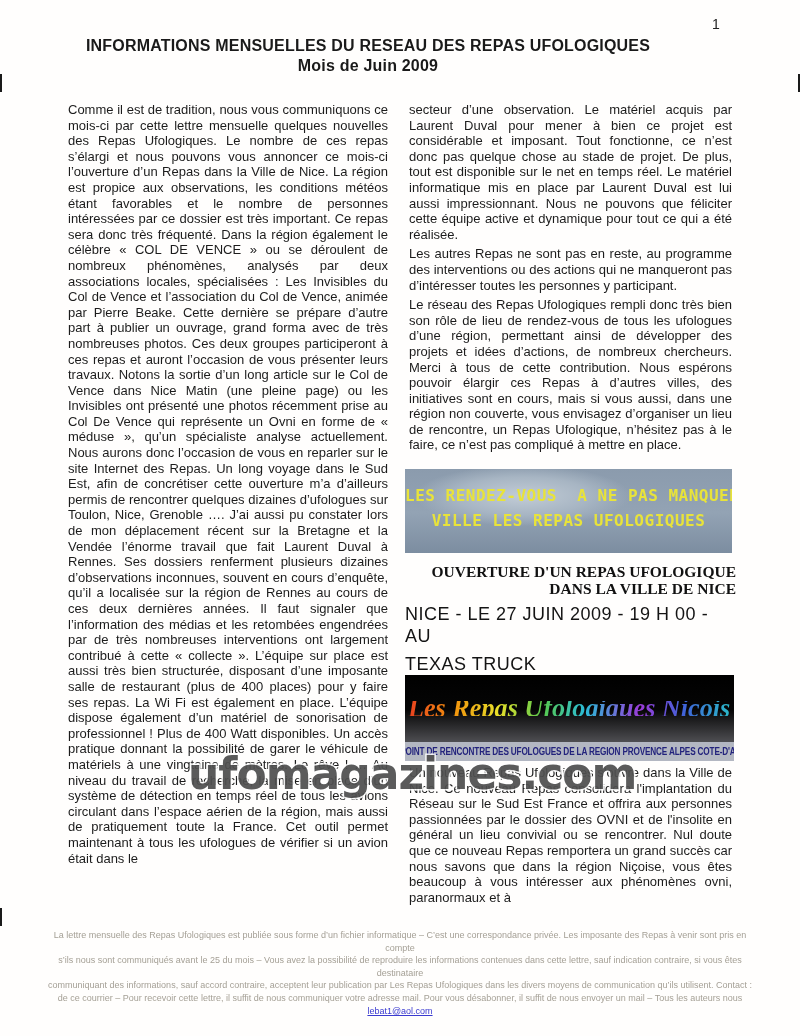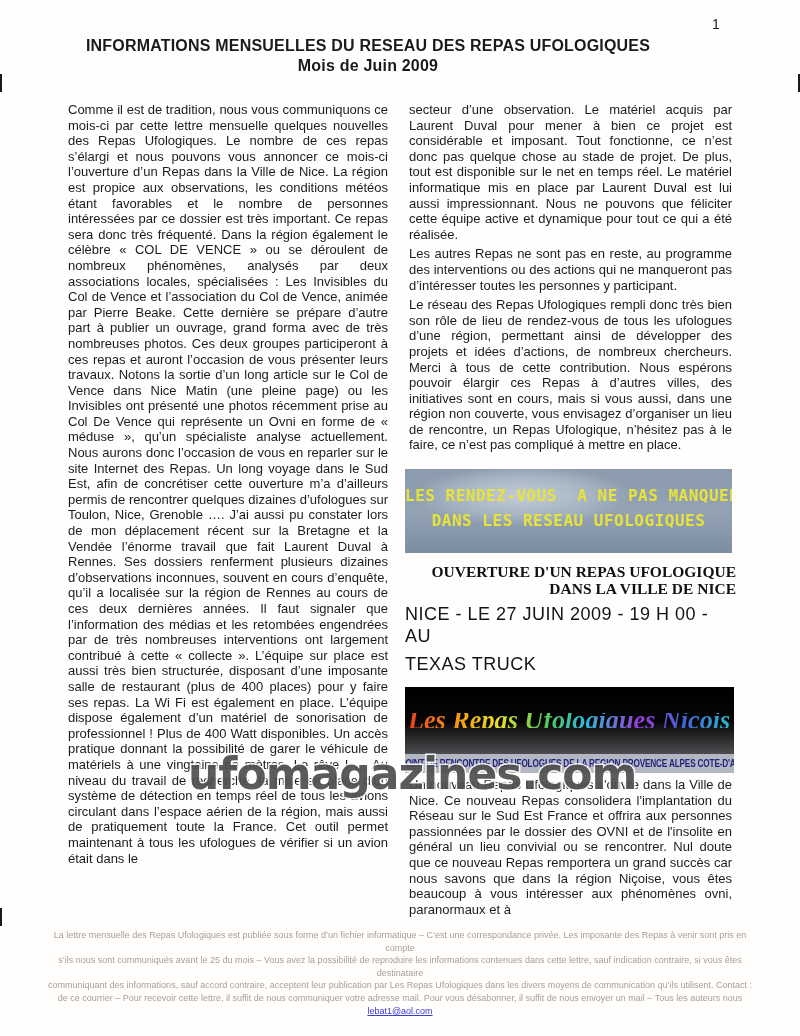--- a/index.html
+++ b/index.html
@@ -24,21 +24,21 @@
   }
   .banner1-line {
     font-family:"DejaVu Sans Mono", monospace; font-weight:bold; font-size:16px;
     color:#e8e33a; letter-spacing:0.5px; line-height:25px; white-space:pre;
   }
   .announce-heading { margin-top:10px; text-align:right; font-family:"Liberation Serif", serif;
     font-weight:bold; font-size:15.5px; line-height:17px; color:#111; }
   .event-line { margin-top:6px; text-align:left; font-size:18px; line-height:22px; color:#141414; letter-spacing:0.5px; }
   .event-line:first-of-type { margin-top:8px; }
   .banner2 {
-    margin-top:12px; width:329px; height:86px; overflow:hidden;
+    margin-top:0; width:329px; height:86px; overflow:hidden;
     background:linear-gradient(180deg, #000000 0%, #050505 40%, #4e4e52 78%, #9a9aa0 100%);
     display:flex; flex-direction:column; justify-content:flex-end;
   }
   .banner2-script-wrap { flex:1; display:flex; align-items:center; justify-content:center; overflow:hidden; }
   .banner2-script {
     font-family:"Liberation Serif", serif; font-style:italic; font-weight:bold;
     font-size:27px; white-space:nowrap; transform:scaleX(0.97);
     background:linear-gradient(90deg,#e8401f 0%, #f2920c 14%, #e8e02a 28%, #57c94f 42%, #2bbcd8 55%, #9a3bd8 72%, #3f64d8 86%, #2ab9c9 100%);
     -webkit-background-clip:text; background-clip:text; color:transparent;
   }
@@ -85,21 +85,21 @@
     <p>Comme il est de tradition, nous vous communiquons ce mois-ci par cette lettre mensuelle quelques nouvelles des Repas Ufologiques. Le nombre de ces repas s’élargi et nous pouvons vous annoncer ce mois-ci l’ouverture d’un Repas dans la Ville de Nice.  La région est propice aux observations, les conditions météos étant favorables et le nombre de personnes intéressées par ce dossier est très important. Ce repas sera donc très fréquenté. Dans la région également le célèbre « COL DE VENCE » ou se déroulent de nombreux phénomènes, analysés par deux associations locales, spécialisées :  Les Invisibles du Col de Vence et l’association du Col de Vence, animée par Pierre Beake. Cette dernière se prépare d’autre part à publier un ouvrage, grand forma avec de très nombreuses photos. Ces deux groupes participeront à ces repas et auront l’occasion de vous présenter leurs travaux.  Notons la sortie d’un long article sur le Col de Vence dans Nice Matin (une pleine page) ou les Invisibles ont présenté une photos récemment prise au Col De Vence qui représente un Ovni en forme de « méduse »,  qu’un spécialiste analyse actuellement. Nous aurons donc l’occasion de vous en reparler sur le site Internet des Repas. Un long voyage dans le Sud Est, afin de concrétiser cette ouverture m’a d’ailleurs permis de rencontrer quelques dizaines d’ufologues sur Toulon, Nice, Grenoble ….  J’ai aussi pu constater lors de mon déplacement récent sur la Bretagne et la Vendée l’énorme travail que fait Laurent Duval à Rennes. Ses dossiers renferment plusieurs dizaines d’observations inconnues, souvent en cours d’enquête, qu’il a localisée sur la région de Rennes au cours de ces deux dernières années. Il faut signaler que l’information des médias et les retombées engendrées par de très nombreuses interventions ont largement contribué à cette « collecte ».  L’équipe sur place est aussi très bien structurée, disposant d’une imposante salle de restaurant (plus de 400 places) pour y faire ses repas. La Wi Fi est également en place. L’équipe dispose également d’un matériel de sonorisation de professionnel ! Plus de 400 Watt disponibles. Un accès pratique donnant la possibilité de garer le véhicule de matériels à une vingtaine de mètres. Le rêve ! … Au niveau du travail de recherche, la mise en place d’un système de détection en temps réel de tous les avions circulant dans l’espace aérien de la région, mais aussi de pratiquement toute la France. Cet outil permet maintenant à tous les ufologues de vérifier si un avion était dans le</p>
   </div>
 
   <div class="col col-right">
     <p>secteur d’une observation. Le matériel acquis par Laurent Duval pour mener à bien ce projet est considérable et imposant. Tout fonctionne, ce n’est donc pas quelque chose au stade de projet. De plus, tout est disponible sur le net en temps réel. Le matériel informatique mis en place par Laurent Duval est lui aussi impressionnant.   Nous ne pouvons que féliciter cette équipe active et dynamique pour tout ce qui a été réalisée.</p>
     <p>Les autres Repas ne sont pas en reste, au programme des interventions ou des actions qui ne manqueront pas d’intéresser toutes les personnes y participant.</p>
     <p>Le réseau des Repas Ufologiques rempli donc très bien son rôle de lieu de rendez-vous de tous les ufologues d’une région, permettant ainsi de développer des projets et idées d’actions, de nombreux chercheurs. Merci à tous de cette contribution. Nous espérons pouvoir élargir ces Repas à d’autres villes, des initiatives sont en cours, mais si vous aussi, dans une région non couverte, vous envisagez d’organiser un lieu de rencontre, un Repas Ufologique, n’hésitez pas à le faire, ce n’est pas compliqué à mettre en place.</p>
 
     <div class="banner1">
       <div class="banner1-line">LES RENDEZ-VOUS  A NE PAS MANQUER</div>
-      <div class="banner1-line">DANS LES RESEAU UFOLOGIQUES</div>
+      <div class="banner1-line">VILLE LES REPAS UFOLOGIQUES</div>
     </div>
 
     <div class="announce-heading">
       <div>OUVERTURE D'UN REPAS UFOLOGIQUE</div>
       <div>DANS LA VILLE DE NICE</div>
     </div>
 
     <div class="event-line">NICE - LE 27 JUIN 2009 - 19 H 00 - AU</div>
     <div class="event-line">TEXAS TRUCK</div>
 

